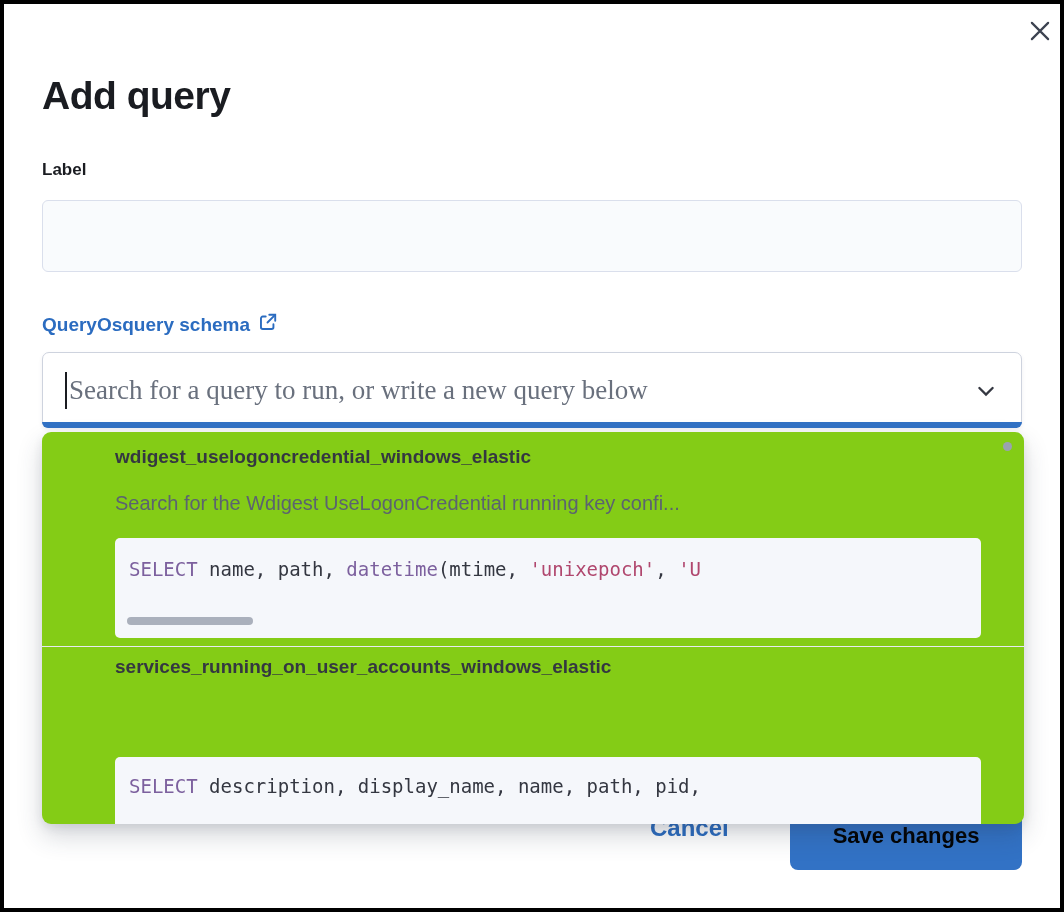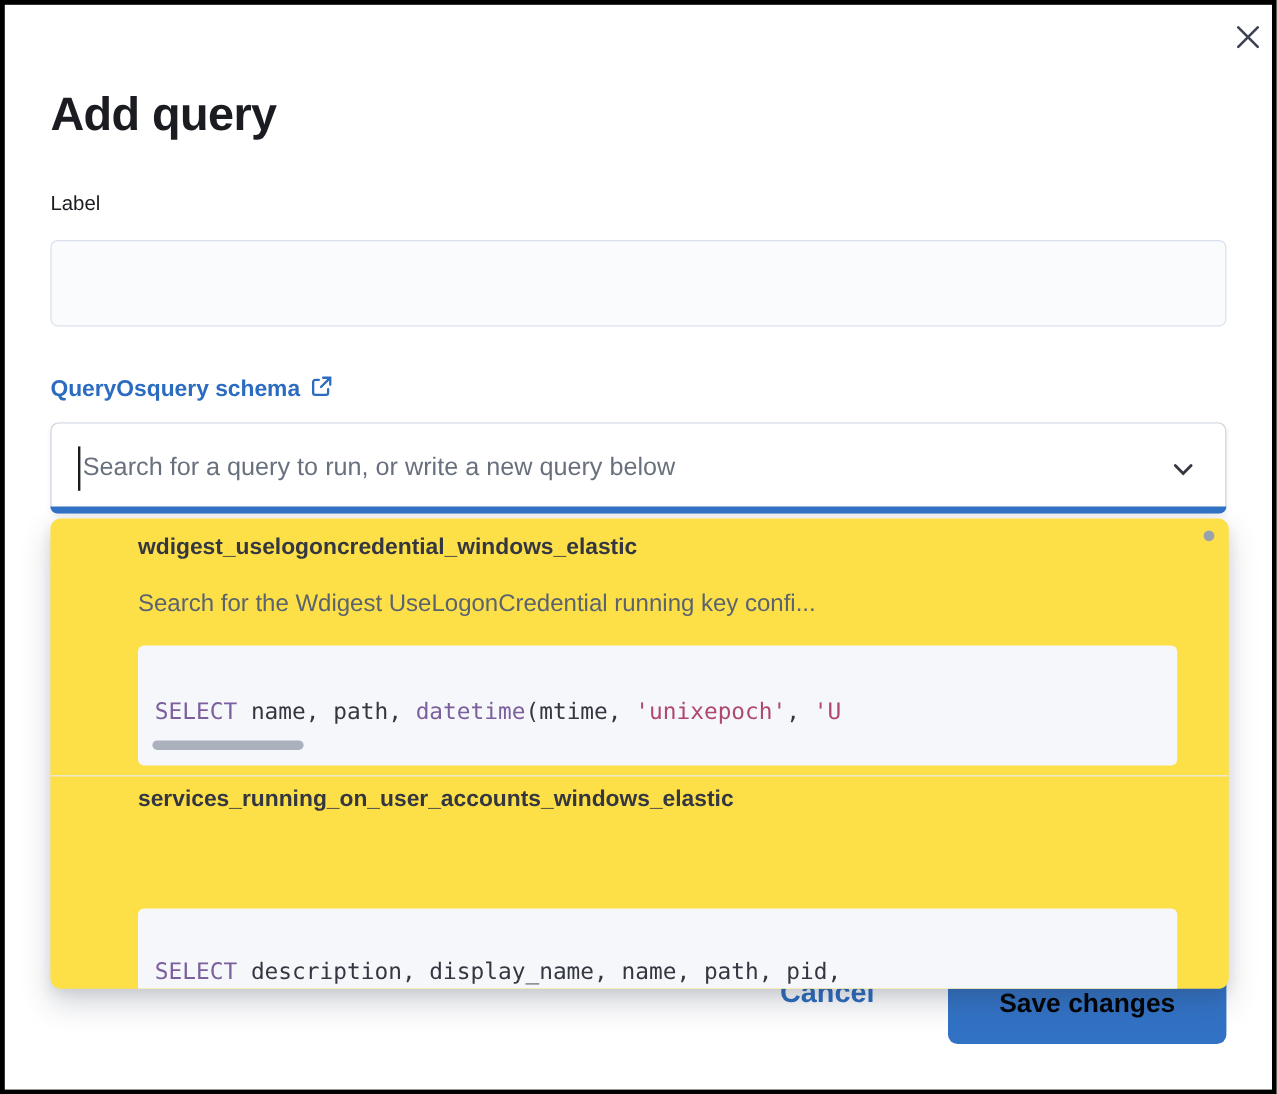--- a/index.html
+++ b/index.html
@@ -34,21 +34,21 @@
   }
   
   .modal-title{
     position:absolute;left:38px;top:44px;
     font-size:39px;font-weight:700;color:var(--title-text);
     letter-spacing:-0.5px;
   }
   
   .field-label{
     position:absolute;left:38px;top:156px;
-    font-size:17px;font-weight:400;color:var(--title-text);
+    font-size:17px;font-weight:700;color:var(--title-text);
   }
   .label-input{
     position:absolute;left:38px;top:196px;width:980px;height:72px;
     background:var(--input-bg);
     border:1px solid #dadfec;border-radius:6px;
     font-size:20px;color:#343741;padding:0 16px;
     font-family:"Liberation Sans", sans-serif;
   }
   
   .query-row{
@@ -68,34 +68,34 @@
     position:absolute;left:38px;top:348px;width:980px;height:76px;
     background:#fff;border:1px solid #ced3de;border-radius:7px;
     box-shadow:0 2px 4px rgba(60,70,100,0.08);
   }
   .combobox::after{
     content:"";position:absolute;left:-1px;right:-1px;bottom:-1px;height:6px;
     background:var(--accent-blue);border-radius:0 0 7px 7px;
   }
   .combo-input{
     position:absolute;left:24px;top:0;width:880px;height:100%;
-    border:none;background:transparent;font-size:21px;color:#ef4444;
-    font-family:Liberation Sans, sans-serif;
+    border:none;background:transparent;font-size:27px;color:#ef4444;
+    font-family:Liberation Serif, serif;
   }
   .combo-input::placeholder{color:var(--placeholder);opacity:1;}
   .combo-caret{
     position:absolute;left:22px;top:19px;width:2px;height:37px;background:#1a1c21;
   }
   .combo-chevron{
     position:absolute;right:24px;top:27px;width:22px;height:22px;
   }
   
   .dropdown-panel{
     position:absolute;left:38px;top:428px;width:982px;height:392px;
-    background:#fde047;border-radius:9px;
+    background:#84cc16;border-radius:9px;
     box-shadow:0 12px 26px rgba(45,55,75,0.20), 0 4px 10px rgba(45,55,75,0.10);
     overflow:hidden;z-index:5;
   }
   .scroll-dot{
     position:absolute;right:12px;top:10px;width:9px;height:9px;border-radius:50%;
     background:#9aa2b0;
   }
   .dd-item-title{
     position:absolute;left:73px;
     font-size:19px;font-weight:700;color:var(--item-title);
@@ -104,21 +104,21 @@
     position:absolute;left:73px;
     font-size:20px;color:var(--item-desc);
   }
   .code-block{
     position:absolute;left:73px;width:866px;
     background:var(--code-bg);border-radius:5px;overflow:hidden;
   }
   .code-line{
     position:absolute;left:14px;top:20px;
     font-family:"DejaVu Sans Mono", monospace;
-    font-size:19px;white-space:nowrap;color:var(--code-plain);margin-top:24px;
+    font-size:19px;white-space:nowrap;color:var(--code-plain);
   }
   .tok-keyword{color:var(--code-keyword);}
   .tok-string{color:var(--code-string);}
   .tok-plain{color:var(--code-plain);}
   .hscroll-thumb{
     position:absolute;left:12px;top:79px;width:126px;height:8px;border-radius:4px;
     background:#aab0bc;
   }
   .dd-divider{
     position:absolute;left:0;top:214px;width:100%;height:1px;background:var(--divider);

